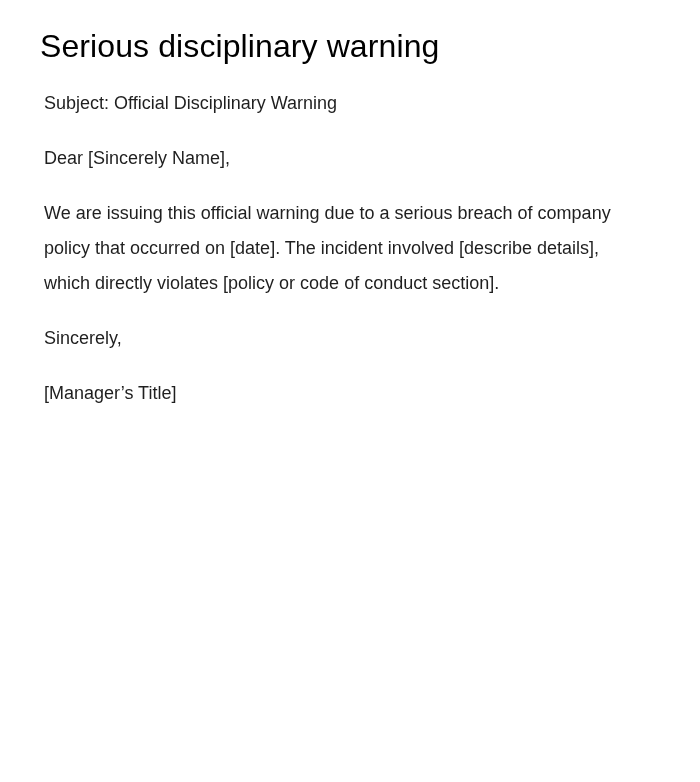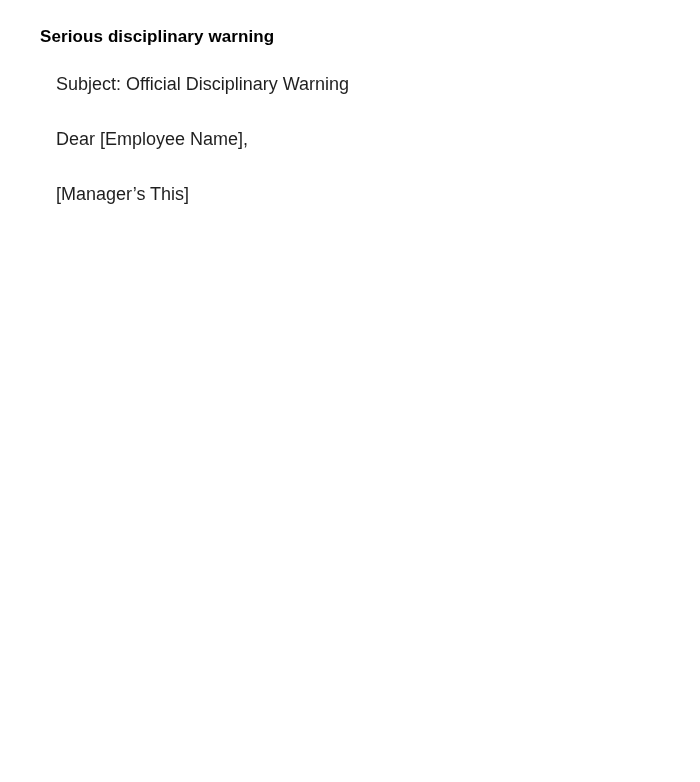--- a/index.html
+++ b/index.html
@@ -8,49 +8,51 @@
     background: #ffffff;
     font-family: "Liberation Sans", sans-serif;
   }
   .page {
     width: 700px;
     min-height: 782px;
     background: #ffffff;
     padding: 26px 60px 40px 40px;
   }
   .doc-title {
-    font-size: 17px;
+    font-size: 32px;
     line-height: 1.25;
-    font-weight: 700;
+    font-weight: 400;
     color: #000000;
     letter-spacing: 0.1px;
     margin-bottom: 16px;
   }
   .doc-body {
     max-width: 600px;
   }
   .doc-body p {
     font-size: 18px;
     line-height: 35px;
     font-weight: 400;
     color: #1f1f1f;
-    margin: 20px 16px;
+    margin: 20px 4px;
   }
 </style>
 </head>
 <body>
 
 <div class="page">
   <h1 class="doc-title">Serious disciplinary warning</h1>
 
   <div class="doc-body">
     <p>Subject: Official Disciplinary Warning</p>
 
-    <p>Dear [Employee Name],</p>
+    <p>Dear [Sincerely Name],</p>
+
+    <p>We are issuing this official warning due to a serious breach of company policy that occurred on [date]. The incident involved [describe details], which directly violates [policy or code of conduct section].</p>
 
 
 
+    <p>Sincerely,</p>
 
-
-    <p>[Manager’s This]</p>
+    <p>[Manager’s Title]</p>
 
   </div>
 </div>
 
 </body></html>

